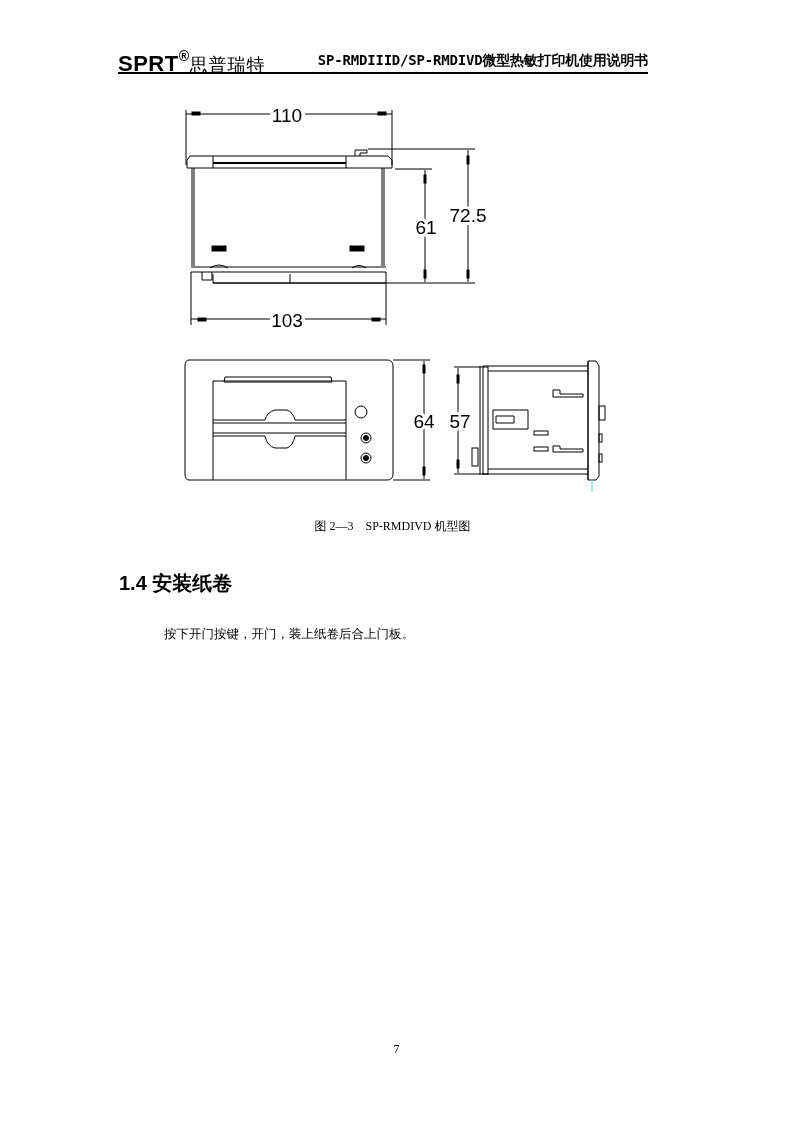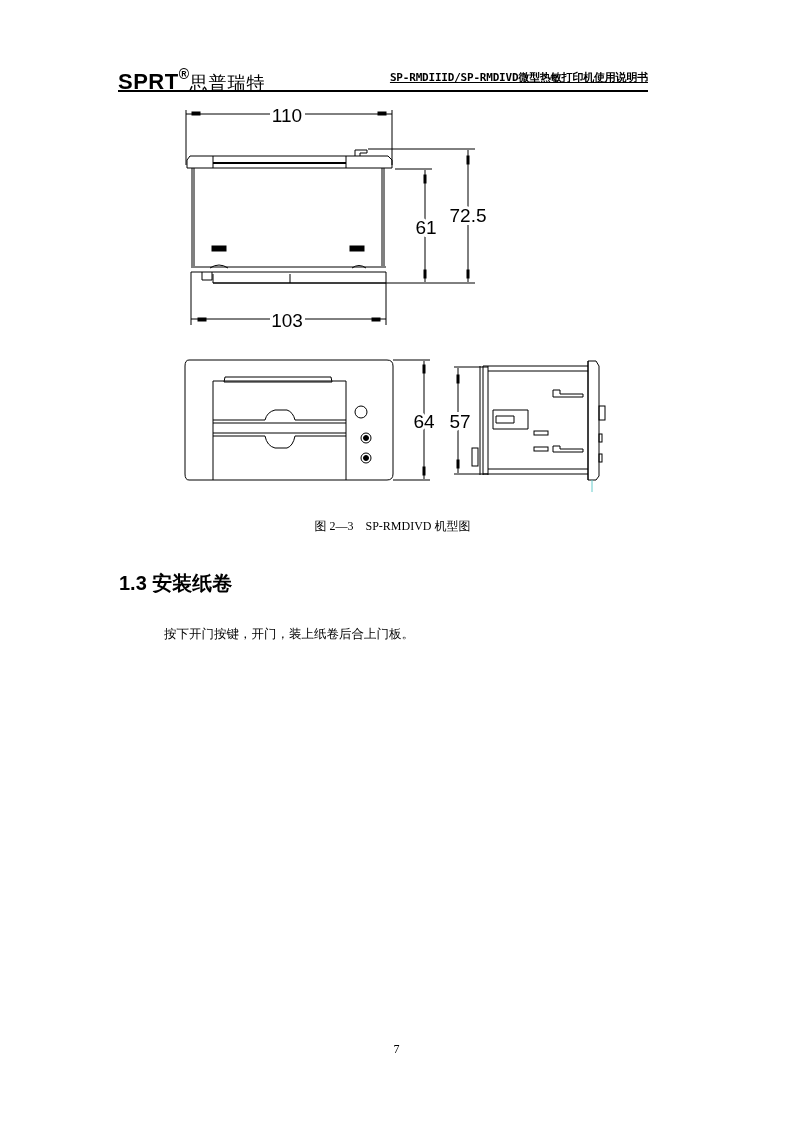--- a/index.html
+++ b/index.html
@@ -1,21 +1,21 @@
 <!DOCTYPE html>
 <html><head>
 <meta charset="utf-8">
 <style>
   html, body { margin:0; padding:0; background:#ffffff; }
   body { width:793px; height:1122px; position:relative; overflow:hidden; font-family:"DejaVu Serif", serif; color:#000; }
-  .header { position:absolute; left:118px; top:62px; width:530px; height:28px; border-bottom:2px solid #000; }
+  .header { position:absolute; left:118px; top:44px; width:530px; height:28px; border-bottom:2px solid #000; }
   .brand { position:absolute; left:0; top:0; font-family:"Liberation Sans", sans-serif; font-weight:bold; font-size:22px; line-height:28px; letter-spacing:0.5px; }
   .brand sup { font-size:14px; position:relative; top:-2px; }
   .brand-cn { font-family:"DejaVu Sans", sans-serif; font-weight:normal; font-size:18px; letter-spacing:1px; }
-  .doc-title { position:absolute; right:0; top:8px; font-family:"DejaVu Sans Mono", monospace; font-weight:bold; font-size:11px; line-height:16px; letter-spacing:-0.2px;text-decoration:underline; }
+  .doc-title { position:absolute; right:0; top:8px; font-family:"DejaVu Sans Mono", monospace; font-weight:bold; font-size:14px; line-height:16px; letter-spacing:-0.2px; }
   .drawing { position:absolute; }
   .caption { position:absolute; left:0; width:785px; top:518px; text-align:center; font-size:12px; font-family:"Liberation Serif", serif; }
   .section-heading { position:absolute; left:119px; top:570px; font-family:"Liberation Sans", sans-serif; font-weight:bold; font-size:20px; }
   .body-text { position:absolute; left:164px; top:626px; font-size:12.5px; font-family:"DejaVu Serif", serif; }
   .page-number { position:absolute; left:0; width:793px; top:1042px; text-align:center; font-family:"Liberation Serif", serif; font-size:12px; }
   svg text { font-family:"Liberation Sans", sans-serif; }
 </style>
 </head>
 <body>
 
@@ -124,17 +124,17 @@
   <path d="M53 60 L88 60 L88 79 L53 79 Z"></path>
   <path d="M56 66 L74 66 L74 73 L56 73 Z"></path>
   <rect x="94" y="81" width="14" height="4"></rect>
   <rect x="94" y="97" width="14" height="4"></rect>
   <path d="M113 96 L120 96 L120 99 L143 99 L143 102 L113 102 Z"></path>
   <rect x="32" y="98" width="6" height="18"></rect>
 </svg>
 
 <div class="caption">图 2—3　SP-RMDIVD 机型图</div>
 
-<div class="section-heading">1.3  安装纸卷</div>
+<div class="section-heading">1.4  安装纸卷</div>
 
 <div class="body-text">按下开门按键，开门，装上纸卷后合上门板。</div>
 
 <div class="page-number">7</div>
 
 </body></html>

